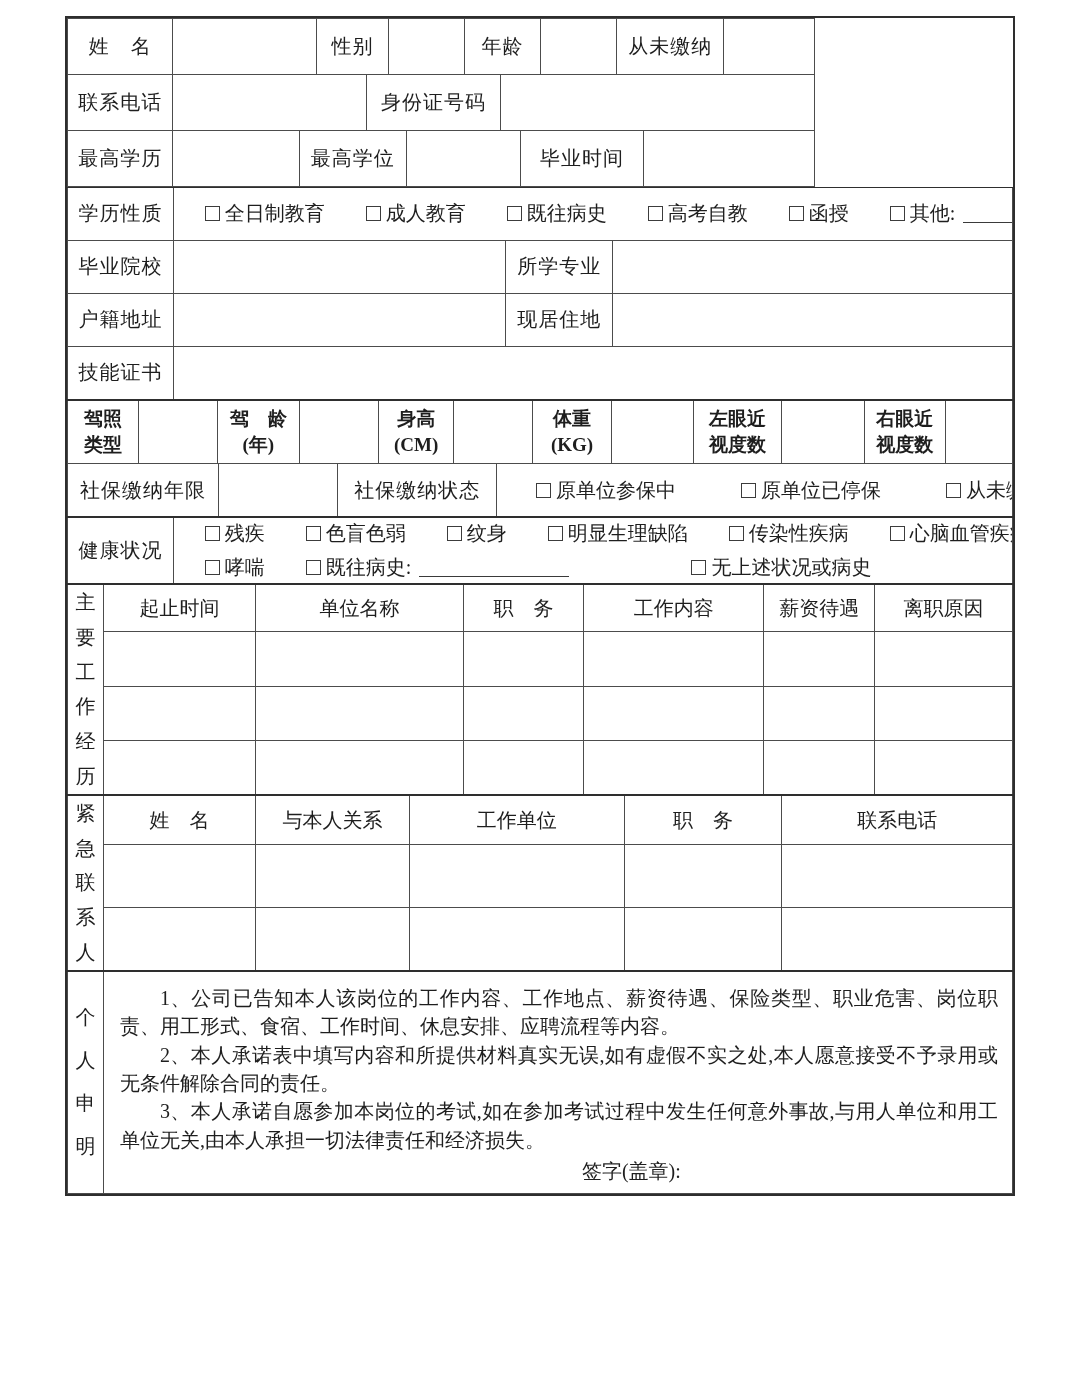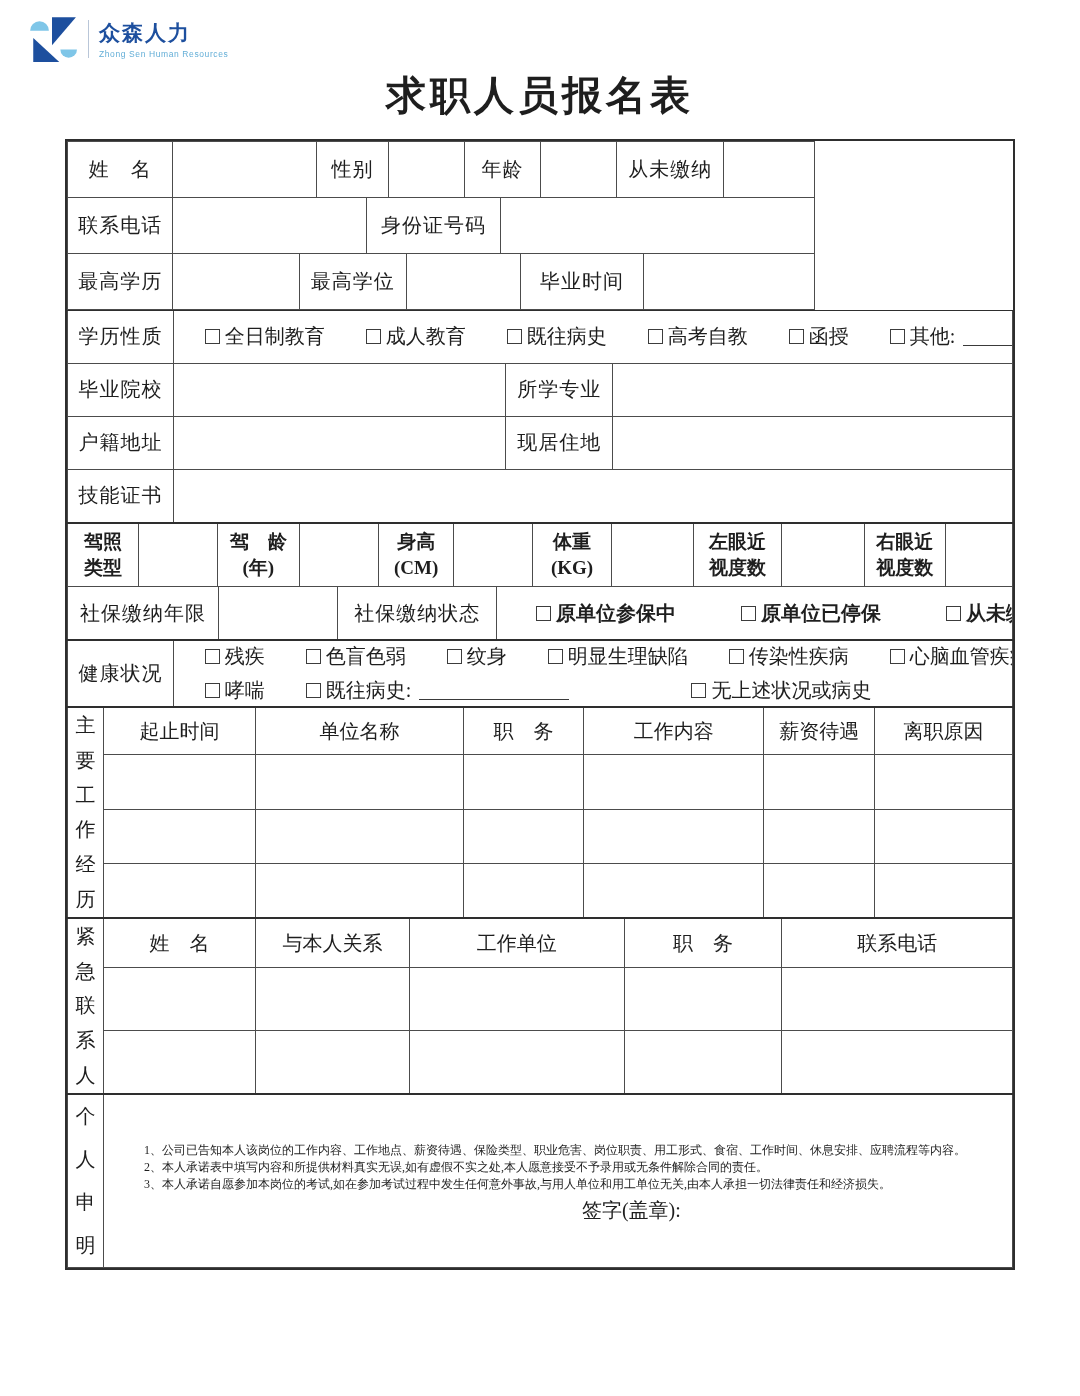--- a/index.html
+++ b/index.html
@@ -48,53 +48,39 @@
   .two-line { white-space:pre-line; font-size:19px; line-height:1.35; padding:2px 0; }
 
   .opts { text-align:left; padding-left:12px; }
   .opt-row { display:flex; align-items:center; gap:22px; white-space:nowrap; }
   .opt { display:inline-flex; align-items:center; white-space:nowrap;margin-left:19px; }
   .cb { display:inline-block; width:15px; height:15px; border:1.5px solid #3c3c3c; margin-right:5px; flex:none; background:#fff; }
   .u95  { width:95px;  height:18px; border-bottom:1.5px solid #3a3a3a; display:inline-block; margin-left:8px; }
   .u150 { width:150px; height:18px; border-bottom:1.5px solid #3a3a3a; display:inline-block; margin-left:8px; }
   .hl2 { margin-top:7px; }
   .gap-none { margin-left:100px; }
-  .soc-opts .opt-row { gap:46px; padding-left:8px;font-weight:bold; }
+  .soc-opts .opt-row { gap:46px; padding-left:8px; }
 
   .vlab { padding:0; }
   .vtext { display:inline-block; width:22px; word-break:break-all; line-height:1.74; letter-spacing:0; font-size:20px; }
   .vtext.decl-v { line-height:2.15; }
   .sect .head td { height:47px; }
   .sect tr.gridrow td { height:53px; }
   .emg tr.gridrow td { height:59px; }
 
   .decl { text-align:left; padding:12px 14px 8px 16px; }
-  .decl p { font-size:12px; line-height:1.42; text-indent:2em; text-align:justify; }
+  .decl p { font-size:20px; line-height:1.42; text-indent:2em; text-align:justify; }
   .sig { font-size:20px; margin-top:4px; padding-left:462px; }
 </style>
 </head>
 <body>
 
 <div class="sheet">
 
-  <div class="logo-row">
-    <svg class="logo-mark" width="52" height="48" viewBox="0 0 50 46">
-      <path d="M4,15 a9,9 0 0 1 18,0 Z" fill="#7fc6e8"></path>
-      <polygon points="25,2 48,2 25,29" fill="#1d4f9e"></polygon>
-      <polygon points="7,22 32,45 7,45" fill="#1d4f9e"></polygon>
-      <path d="M33,33 a8,8 0 0 0 16,0 Z" fill="#7fc6e8"></path>
-    </svg>
-    <div class="logo-divider"></div>
-    <div class="brand-text">
-      <span class="brand-name">众森人力</span>
-      <span class="brand-tagline">Zhong Sen Human Resources</span>
-    </div>
-  </div>
-
-  <div class="title">求职人员报名表</div>
+
 
 
   <div class="form">
 
     <div class="band1">
       <div class="band1-left">
         <table class="h55">
           <colgroup>
               <col style="width:14.1%">
               <col style="width:19.2%">

